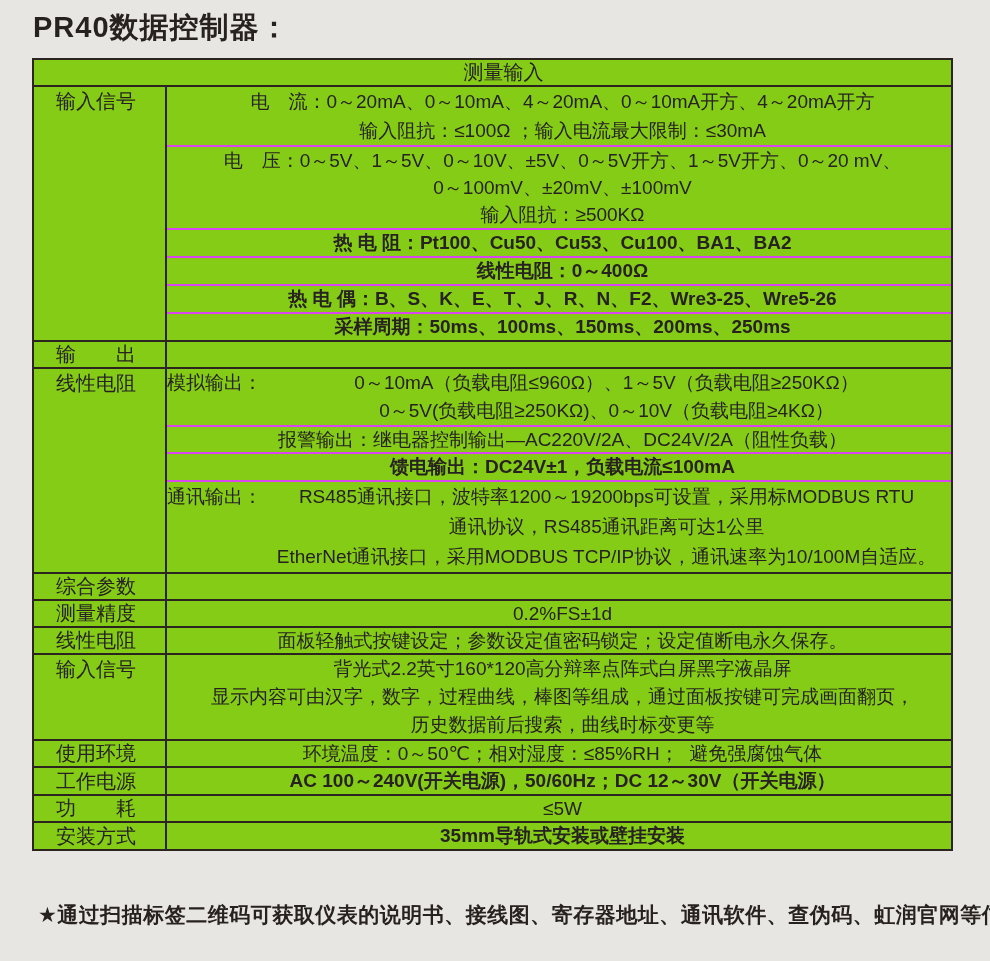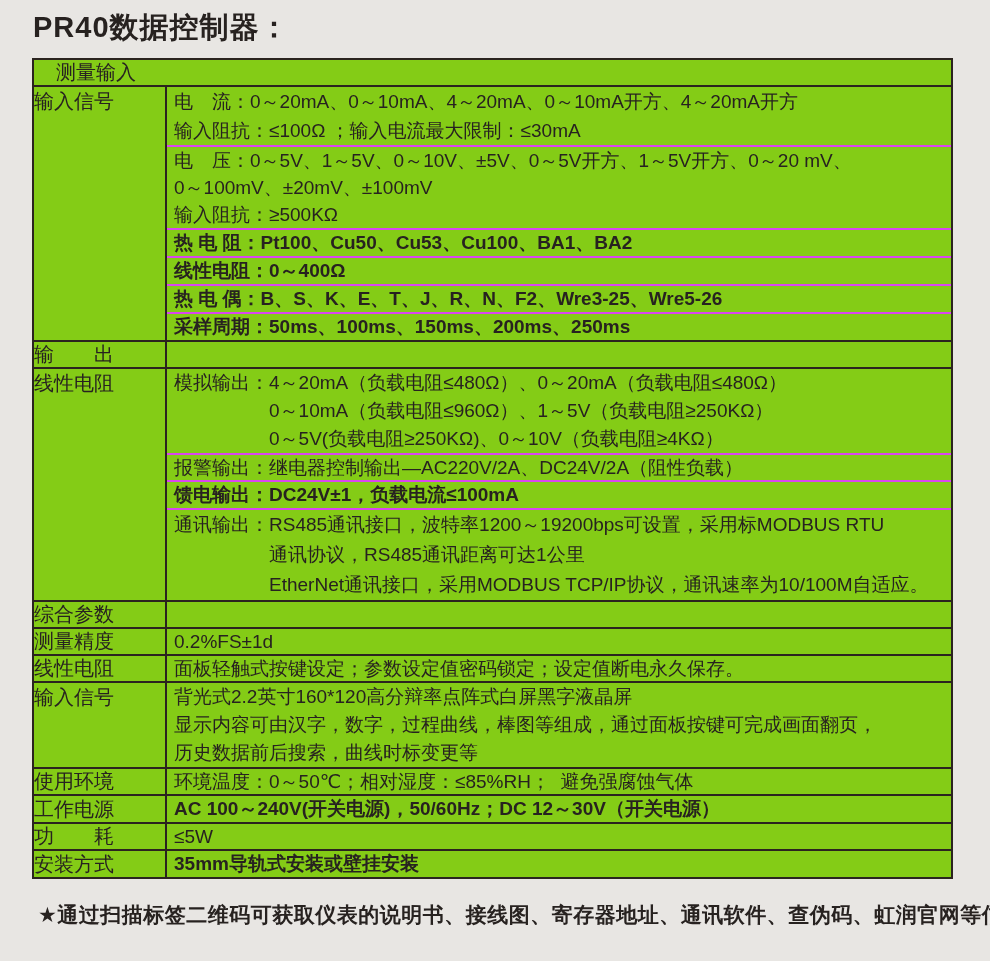--- a/index.html
+++ b/index.html
@@ -3,52 +3,54 @@
 <meta charset="utf-8">
 <style>
   html,body{margin:0;padding:0;}
   .page{
     position:relative;
     width:990px;height:961px;
     background:#e8e6e3;
     color:#272220;
     font-family:"Liberation Sans","DejaVu Sans",sans-serif;
     overflow:hidden;
+    text-align:center;
   }
   .title{
     position:absolute;left:33px;top:8px;
     font-size:29px;font-weight:bold;letter-spacing:1px;
   }
   .spec-table{
     position:absolute;left:32px;top:58px;width:921px;
     border:2px solid #2b241f;
     box-sizing:border-box;
     font-size:19px;
     background:#84cc16;
   }
   .trow{display:flex;}
   .trow + .trow{border-top:2px solid #2b241f;}
   .trow.simple{min-height:25px;}
   .label-cell{
     flex:0 0 133px;width:133px;box-sizing:border-box;
     border-right:2px solid #2b241f;
+    padding-left:22px;
     font-size:20px;
     display:flex;align-items:center;
     line-height:25px;
     white-space:pre;
   }
   .label-cell.top{align-items:flex-start;padding-top:2px;}
   .full-cell{
     flex:1;padding-left:22px;font-size:20px;line-height:25px;white-space:pre;
   }
   .content,.value-cell{flex:1;min-width:0;display:flex;flex-direction:column;}
   .subrow{box-sizing:border-box;}
   .subrow + .subrow{border-top:2px solid #d946ef;}
   .subrow.kv{display:flex;}
-  .key{padding-left:7px;white-space:pre;}
+  .key{white-space:pre;}
   .vcol{flex:1;min-width:0;display:flex;flex-direction:column;}
   .line{padding-left:7px;white-space:pre;}
   .vcol .line{padding-left:0;}
   .lh25{line-height:25px;}
   .lh26{line-height:26px;font-weight:bold;}
   .lh27{line-height:27px;}
   .lh28{line-height:28px;}
   .lh29{line-height:29px;}
   .lh30{line-height:30px;}
   .footnote{
@@ -101,21 +103,20 @@
       <div class="label-cell">输　　出</div>
       <div class="value-cell"></div>
     </div>
 
     <div class="trow">
       <div class="label-cell top">线性电阻</div>
       <div class="content">
         <div class="subrow kv">
           <span class="key lh28">模拟输出：</span>
           <div class="vcol">
-            <div class="line lh28">4～20mA（负载电阻≤480Ω）、0～20mA（负载电阻≤480Ω）</div>
             <div class="line lh28">0～10mA（负载电阻≤960Ω）、1～5V（负载电阻≥250KΩ）</div>
             <div class="line lh28">0～5V(负载电阻≥250KΩ)、0～10V（负载电阻≥4KΩ）</div>
           </div>
         </div>
         <div class="subrow">
           <div class="line lh25">报警输出：继电器控制输出—AC220V/2A、DC24V/2A（阻性负载）</div>
         </div>
         <div class="subrow">
           <div class="line lh26">馈电输出：DC24V±1，负载电流≤100mA</div>
         </div>

